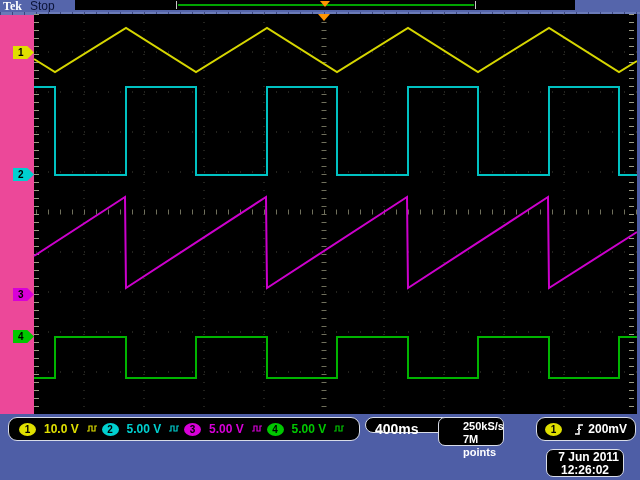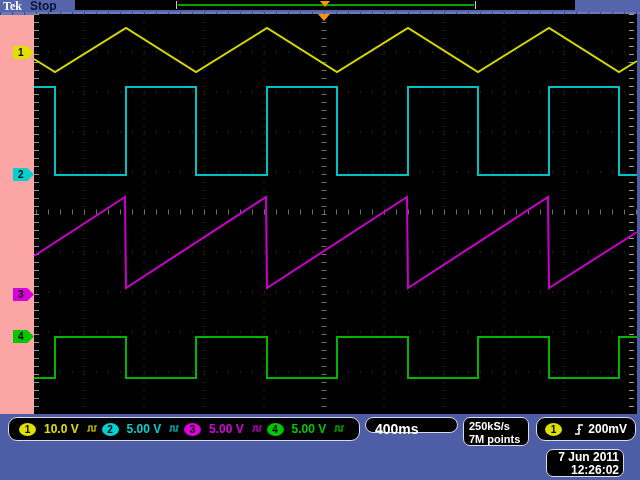--- a/index.html
+++ b/index.html
@@ -1,25 +1,25 @@
 <!DOCTYPE html>
 <html><head>
 <meta charset="utf-8">
 <style>
   * { margin:0; padding:0; box-sizing:border-box; }
   body { background:#222; font-family:"Liberation Sans", sans-serif; }
   .scope {
     position:relative; width:640px; height:480px; overflow:hidden;
-    background:#fca5a5; font-family:"Liberation Sans", sans-serif;
+    background:#ec4899; font-family:"Liberation Sans", sans-serif;
   }
   
   .header { position:absolute; left:0; top:0; width:640px; height:12px; background:#5565ab; }
   .logo { position:absolute; left:3px; top:-1px; color:#ffffff; font-family:"Liberation Serif", serif;
           font-weight:bold; font-size:12px; letter-spacing:0px; }
-  .acq-status { position:absolute; left:30px; top:-1px; color:#0b1338; font-weight:bold; font-size:12px; }
+  .acq-status { position:absolute; left:30px; top:-1px; color:#0b1338; font-weight:normal; font-size:12px; }
   .record-strip { position:absolute; left:75px; top:0; width:500px; height:10px; background:#000; }
   .rv-line { position:absolute; left:103px; top:4px; width:296px; height:2px; background:#00a400; }
   .rv-bracket { position:absolute; top:1px; width:1px; height:8px; background:#c8c8c8; }
   .rv-bracket.left { left:101px; } .rv-bracket.right { left:400px; }
   .rv-trig { position:absolute; left:245px; top:1px; width:0; height:0;
              border-left:5px solid transparent; border-right:5px solid transparent;
              border-top:6px solid #ff9400; }
   
   .divider { position:absolute; left:0; top:12px; width:640px; height:3px; background:#6a7ab8;
              background-image:repeating-linear-gradient(90deg, #39447e 0 1px, transparent 1px 12px); }
@@ -38,28 +38,28 @@
   .bottom { position:absolute; left:0; top:414px; width:640px; height:66px; background:#4e5ea6; }
   .bbox { position:absolute; background:#000; border:1px solid #d8dce8; border-radius:9px; color:#fff; }
   .ch-box { left:8px; top:3px; width:352px; height:24px; display:flex; align-items:center; padding:0 10px; }
   .ch-group { display:flex; align-items:center; width:86px; }
   .badge { display:inline-block; width:17px; height:13px; border-radius:50%;
            color:#000; font-size:10px; font-weight:bold; text-align:center; line-height:13px; }
   .volts { font-size:12px; font-weight:bold; margin-left:8px; white-space:nowrap; }
   .wave-ic { margin-left:8px; }
   .tb-box { left:365px; top:3px; width:93px; height:16px; font-size:14px; font-weight:bold;
             line-height:22px; padding-left:9px; }
-  .sr-box { left:463px; top:3px; width:66px; height:29px; font-size:11px; font-weight:bold;
-            line-height:13px; padding:2px 0 0 5px; border-radius:7px; }
+  .sr-box { left:438px; top:3px; width:66px; height:29px; font-size:11px; font-weight:bold;
+            line-height:13px; padding:2px 0 0 24px; border-radius:7px; }
   .trg-box { left:536px; top:3px; width:100px; height:24px; display:flex; align-items:center;
              padding:0 8px; font-size:12px; font-weight:bold; }
   .trg-level { margin-left:auto; }
   .dt-box { left:546px; top:35px; width:78px; height:28px; font-size:12px; font-weight:bold;
             line-height:13px; padding:1px 4px 0 4px; border-radius:7px; text-align:right; }
-  .dt-time { text-align:right; }
+  .dt-time { text-align:center; }
 </style>
 </head>
 <body>
 
 <div class="scope">
 
   <div class="header">
     <span class="logo">Tek</span>
     <span class="acq-status">Stop</span>
     <div class="record-strip">

